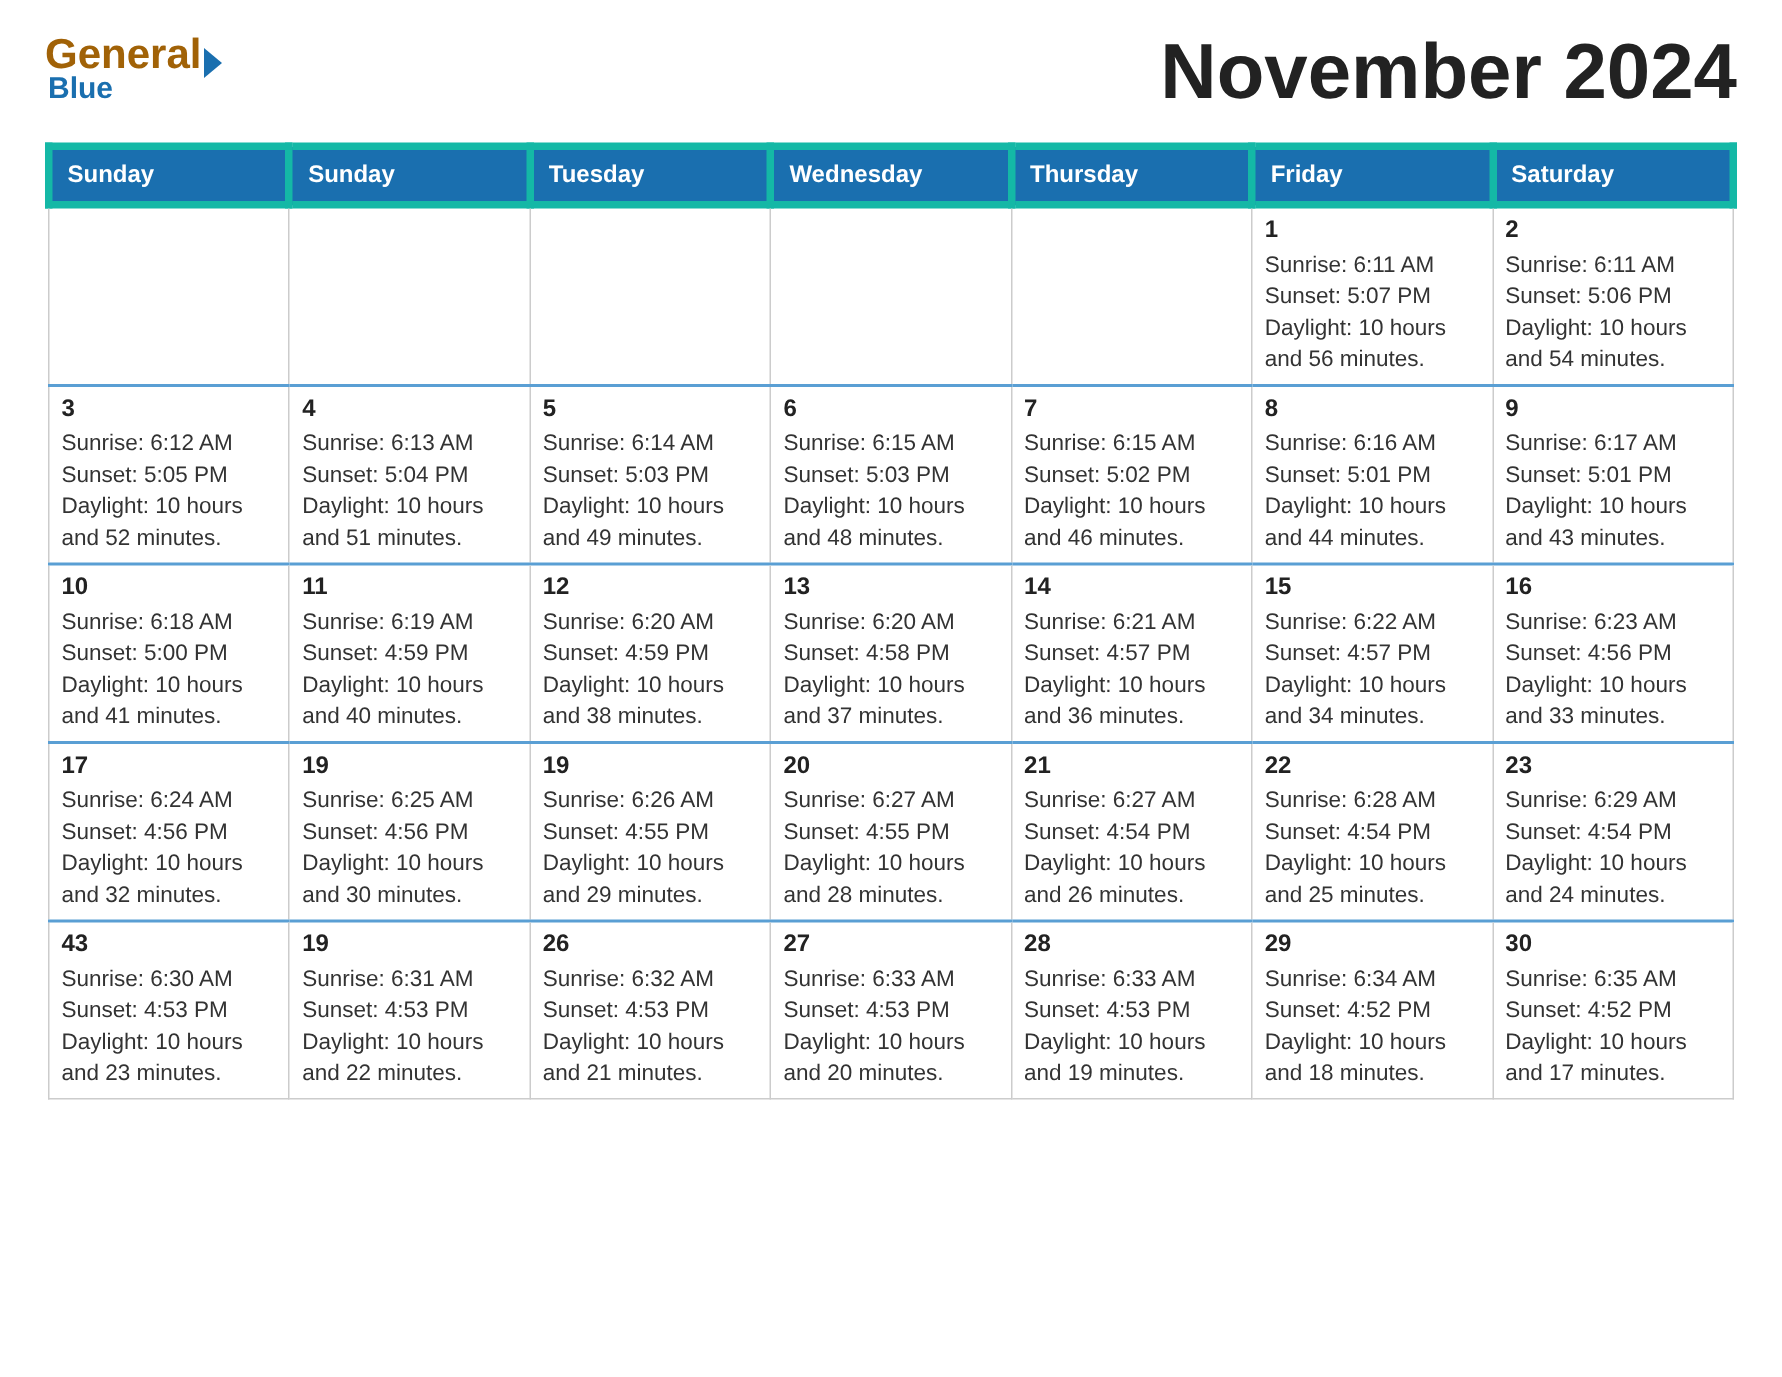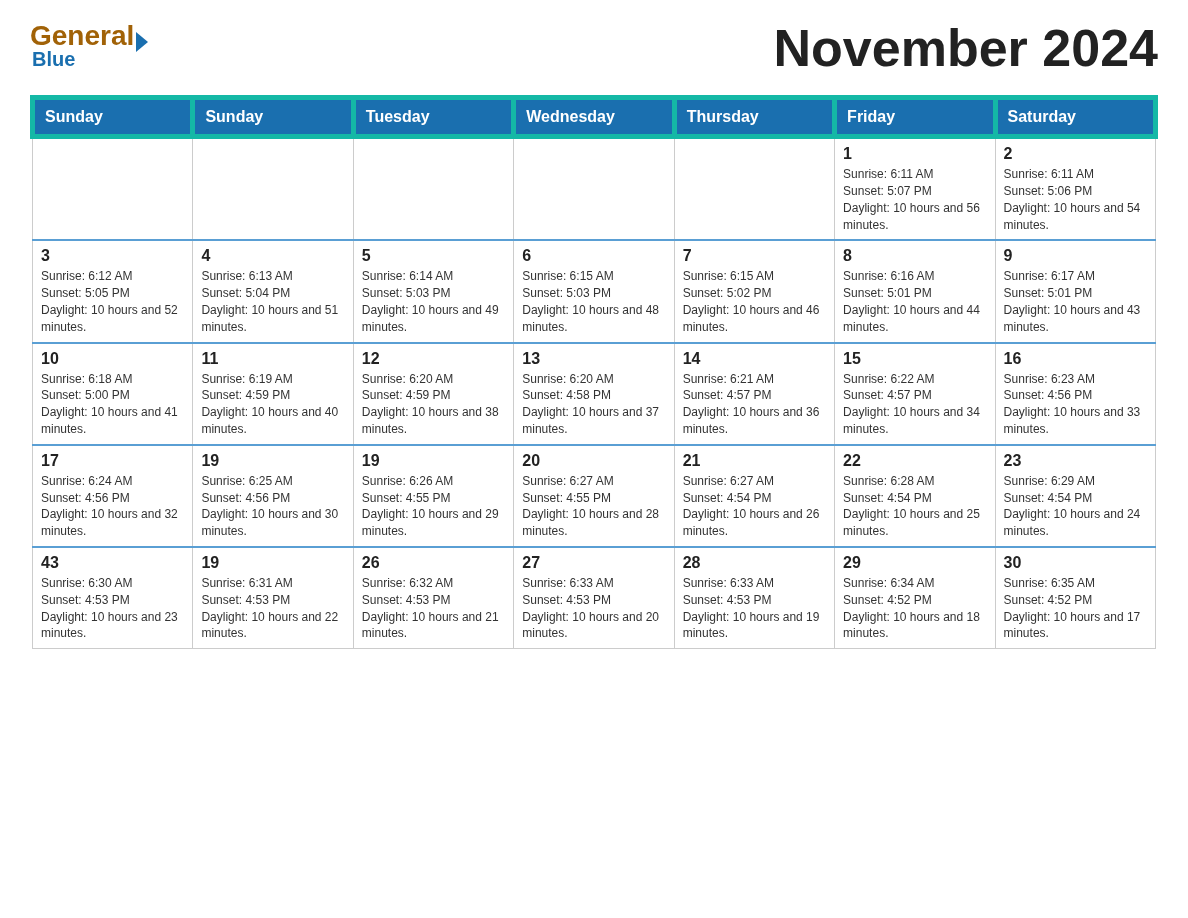--- a/index.html
+++ b/index.html
@@ -83,21 +83,21 @@
       color: #333;
       background: #fff;
     }
     .day-number {
       font-size: 16px;
       font-weight: bold;
       color: #222;
       margin-bottom: 3px;
     }
     .day-info {
-      font-size: 12px;
+      font-size: 15px;
       color: #333;
       line-height: 1.4;
     }
     .empty-cell {
       background: #f5f5f5;
     }
     tr.week-row td {
       border-top: 2px solid #5a9fd4;
     }
   </style>

